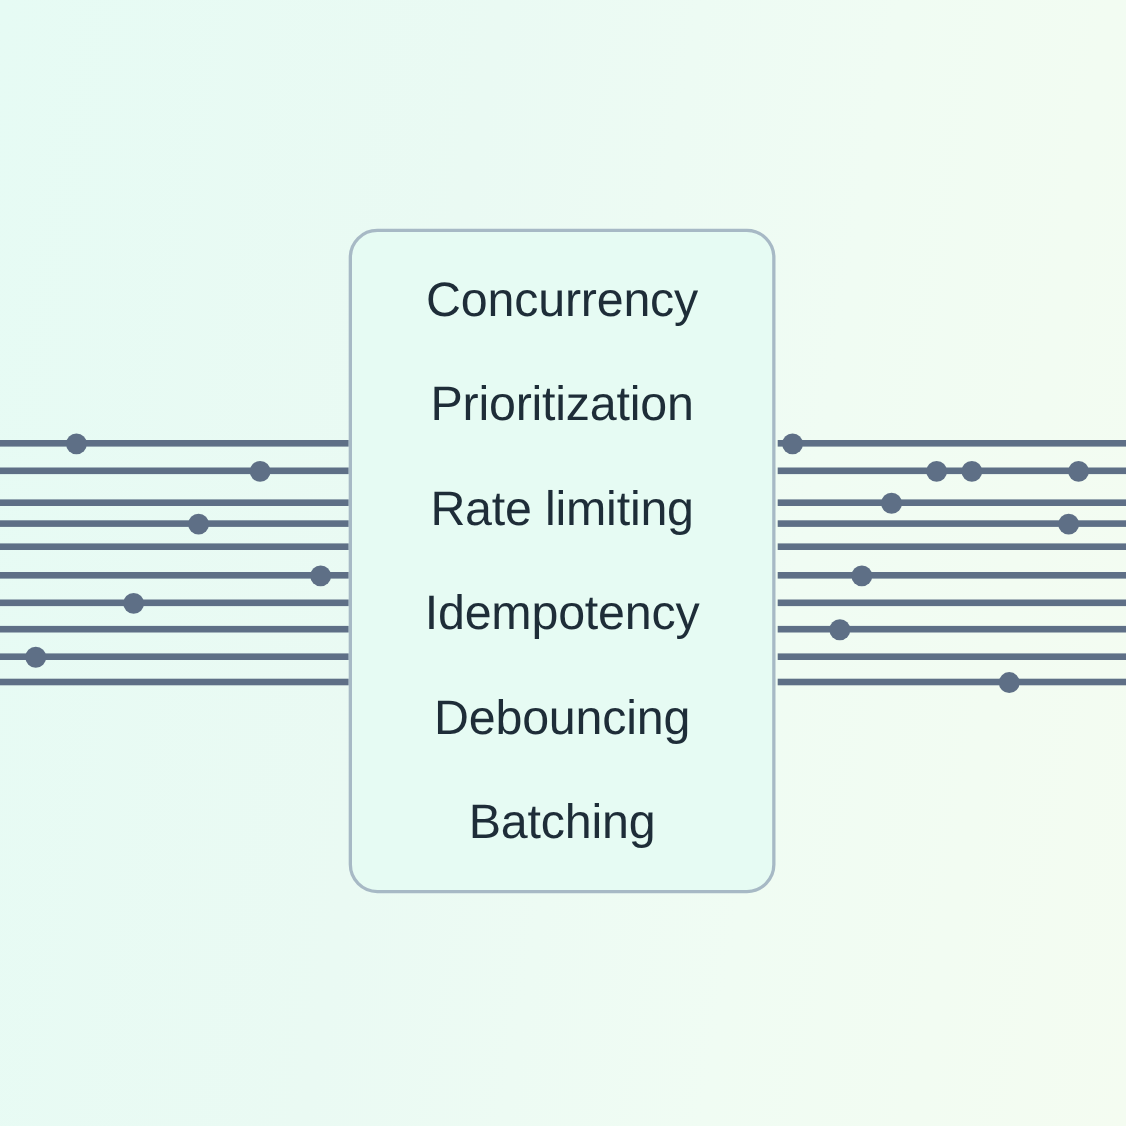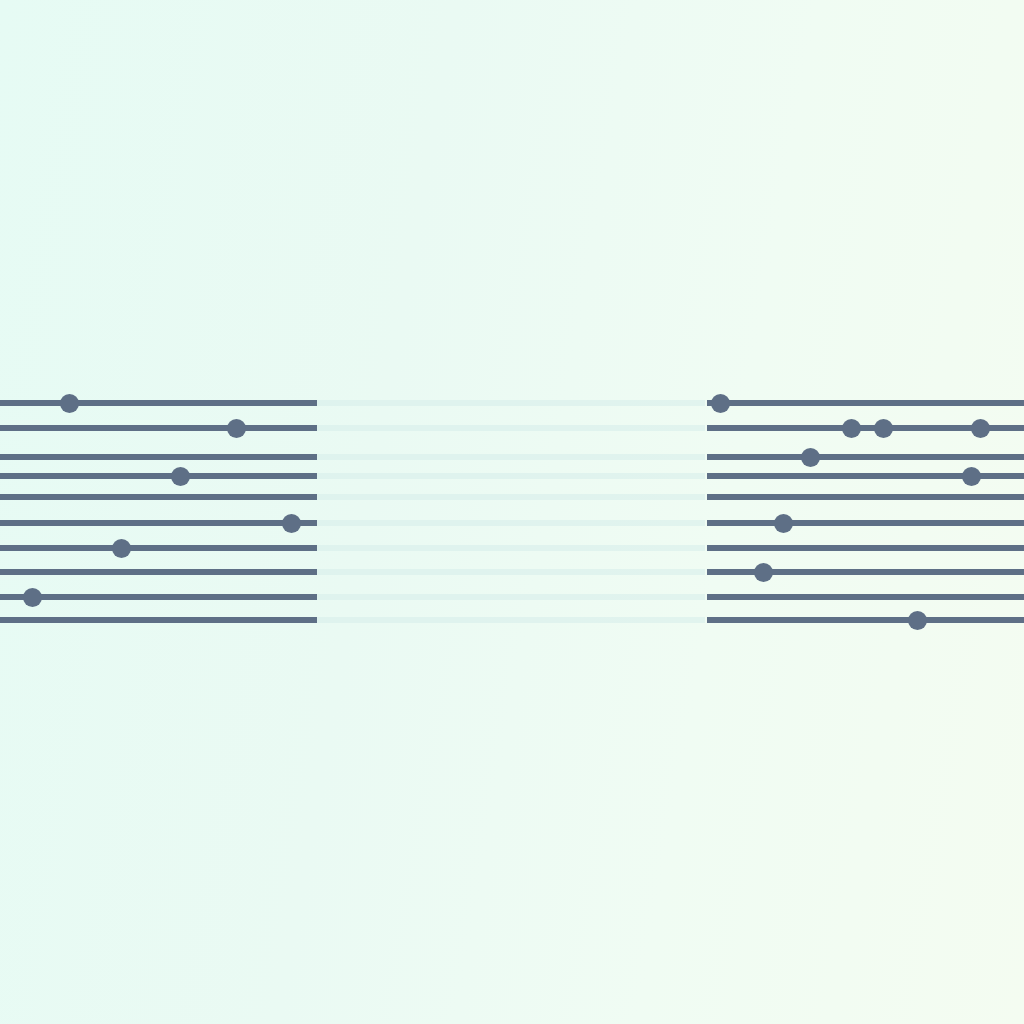--- a/index.html
+++ b/index.html
@@ -139,14 +139,24 @@
       <div class="rail" style="left: 707px; width: 317px; top: 520px; background: rgb(94, 111, 134);"></div>
       <div class="dot" style="left: 773.5px; top: 513.5px; background: rgb(94, 111, 134);"></div>
       <div class="rail" style="left: 707px; width: 317px; top: 545px; background: rgb(94, 111, 134);"></div>
       <div class="rail" style="left: 707px; width: 317px; top: 569px; background: rgb(94, 111, 134);"></div>
       <div class="dot" style="left: 753.5px; top: 562.5px; background: rgb(94, 111, 134);"></div>
       <div class="rail" style="left: 707px; width: 317px; top: 594px; background: rgb(94, 111, 134);"></div>
       <div class="rail" style="left: 707px; width: 317px; top: 617px; background: rgb(94, 111, 134);"></div>
       <div class="dot" style="left: 907.5px; top: 610.5px; background: rgb(94, 111, 134);"></div>
     </div>
 
+  <div id="concept-card">
+    <ul class="concept-list" id="concept-list">
+      <li class="concept-item">Concurrency</li>
+      <li class="concept-item">Prioritization</li>
+      <li class="concept-item">Rate limiting</li>
+      <li class="concept-item">Idempotency</li>
+      <li class="concept-item">Debouncing</li>
+      <li class="concept-item">Batching</li>
+    </ul>
+  </div>
 
 </div>
 
 </body></html>

